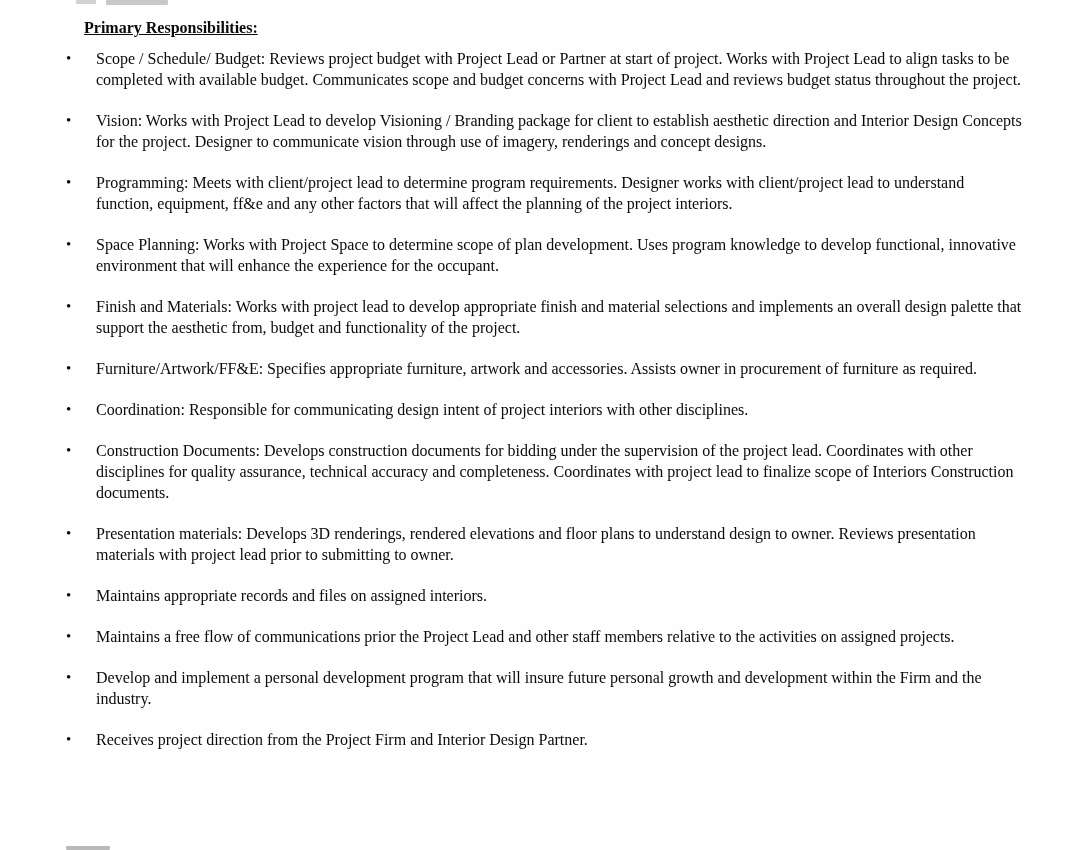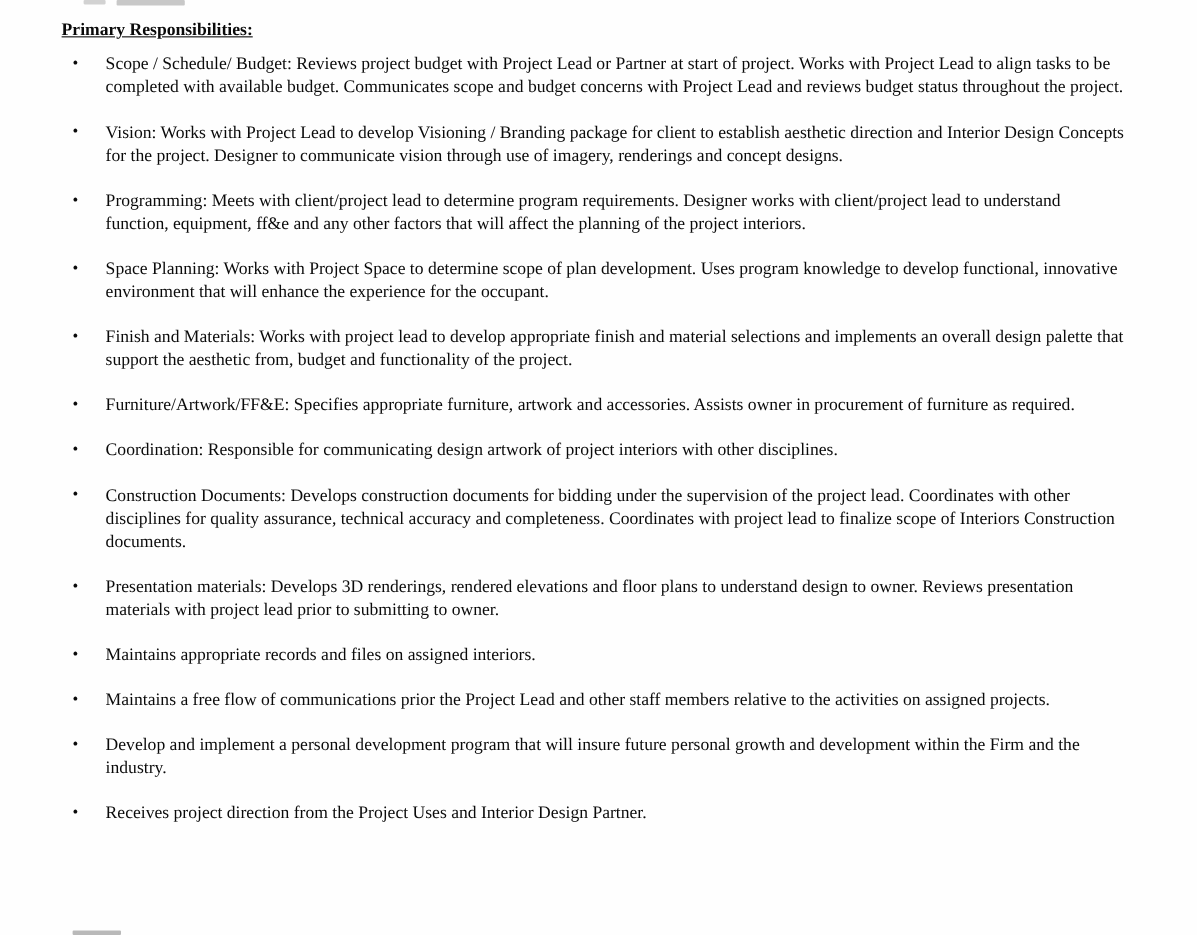--- a/index.html
+++ b/index.html
@@ -26,21 +26,21 @@
     position: absolute;
     background: #d2d2d2;
     border-radius: 1px;
   }
   .frag.f-top-a    { left: 76px;  top: 0; width: 20px; height: 4px; }
   .frag.f-top-b    { left: 106px; top: 0; width: 62px; height: 5px; background:#c8c8c8; }
   .frag.f-bottom-a { left: 66px;  bottom: 0; width: 44px; height: 4px; background:#b9b9b9; }
 
   .heading {
     margin: 0;
-    padding: 17px 60px 0 56px;
+    padding: 17px 60px 0 84px;
     font-size: 16px;
     line-height: 21px;
     font-weight: bold;
     text-decoration: underline;
   }
   .bullet-list {
     margin: 10px 0 0 0;
     padding: 0 60px 0 0;
     list-style: none;
   }
@@ -101,21 +101,21 @@
         <span class="text">Finish and Materials:  Works with project lead to develop appropriate finish and material selections and implements an overall design palette that support the aesthetic from, budget and functionality of the project.</span>
       </li>
 
       <li class="item">
         <span class="bullet">•</span>
         <span class="text">Furniture/Artwork/FF&amp;E:  Specifies appropriate furniture, artwork and accessories.  Assists owner in procurement of furniture as required.</span>
       </li>
 
       <li class="item">
         <span class="bullet">•</span>
-        <span class="text">Coordination: Responsible for communicating design artwork of project interiors with other disciplines.</span>
+        <span class="text">Coordination: Responsible for communicating design intent of project interiors with other disciplines.</span>
       </li>
 
       <li class="item">
         <span class="bullet">•</span>
         <span class="text">Construction Documents:  Develops construction documents for bidding under the supervision of the project lead.  Coordinates with other disciplines for quality assurance, technical accuracy and completeness. Coordinates with project lead to finalize scope of Interiors Construction documents.</span>
       </li>
 
       <li class="item">
         <span class="bullet">•</span>
         <span class="text">Presentation materials:  Develops 3D renderings, rendered elevations and floor plans to understand design to owner.  Reviews presentation materials with project lead prior to submitting to owner.</span>
@@ -131,18 +131,18 @@
         <span class="text">Maintains a free flow of communications prior the Project Lead and other staff members relative to the activities on assigned projects.</span>
       </li>
 
       <li class="item">
         <span class="bullet">•</span>
         <span class="text">Develop and implement a personal development program that will insure future personal growth and development within the Firm and the industry.</span>
       </li>
 
       <li class="item">
         <span class="bullet">•</span>
-        <span class="text">Receives project direction from the Project Uses and Interior Design Partner.</span>
+        <span class="text">Receives project direction from the Project Firm and Interior Design Partner.</span>
       </li>
     </ul>
 
   <span class="frag f-bottom-a"></span>
 </div>
 
 </body></html>

